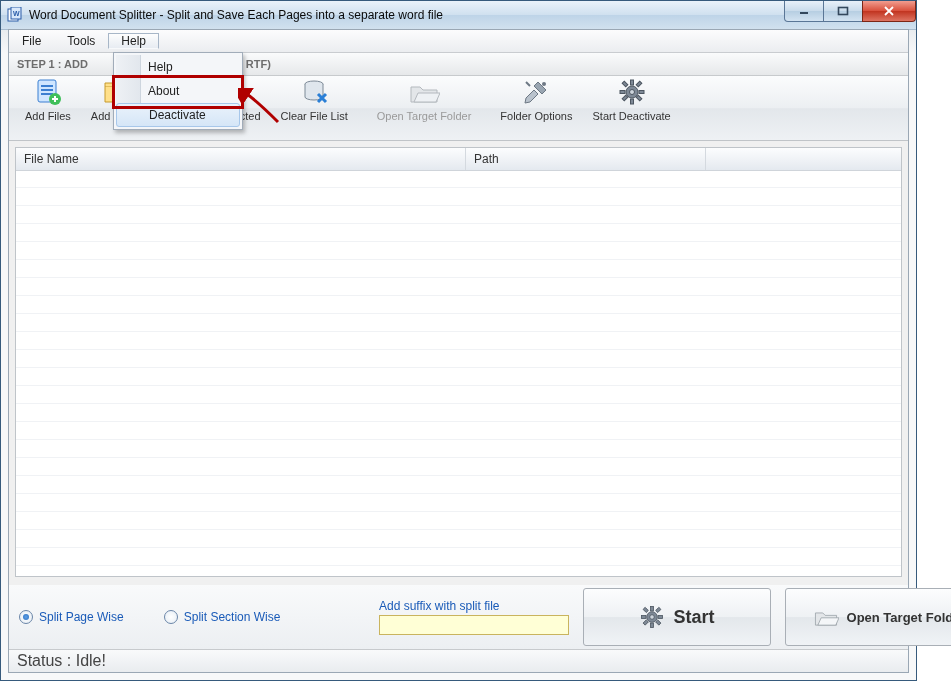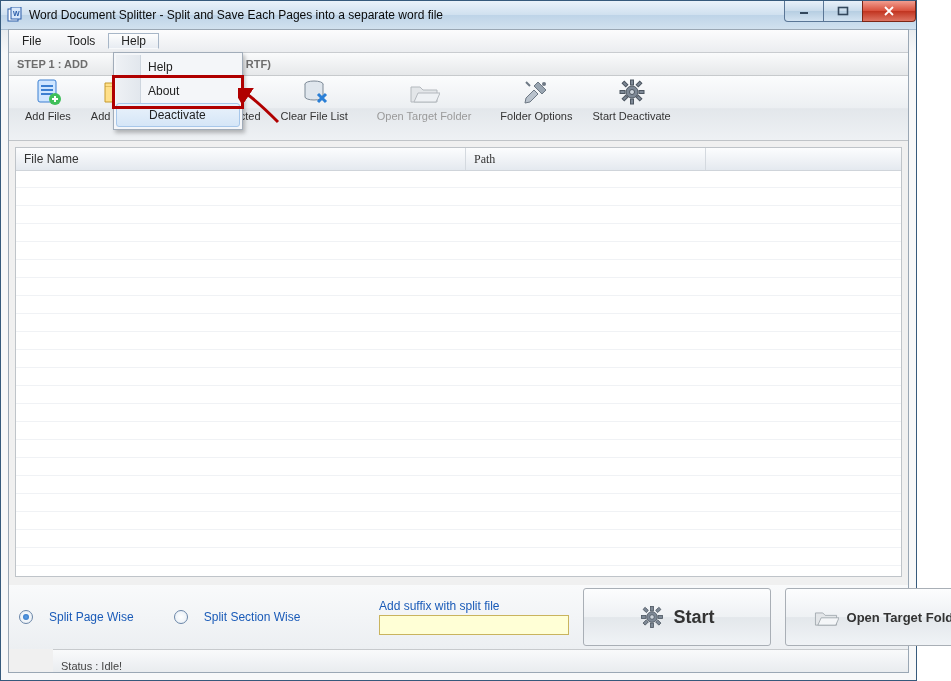--- a/index.html
+++ b/index.html
@@ -126,64 +126,63 @@
   .grid-header{
     height:22px;display:flex;align-items:stretch;
     background:linear-gradient(#fcfdfe,#eef1f5 60%,#e4e9ef);
     border-bottom:1px solid #cfd4da;font-size:12px;color:#333;
   }
   .gh-cell{
     display:flex;align-items:center;padding:0 8px;
     border-right:1px solid #d4d9df;box-sizing:border-box;
   }
   .gh-cell.fname{flex:0 0 450px;} 
-  .gh-cell.path{flex:0 0 240px;font-family:Liberation Serif, serif;}
+  .gh-cell.path{flex:0 0 240px;}
   .gh-cell.status{flex:1 1 auto;border-right:1px solid #d4d9df;}
   .gh-cell.tail{flex:0 0 30px;border-right:none;}
   .grid-body{position:absolute;top:22px;left:0;right:0;bottom:0;overflow:hidden;}
   .grid-row{height:17px;border-bottom:1px solid #f0f2f5;}
   
   .step2-header{
     height:22px;display:flex;align-items:center;padding:0 8px;
     font-weight:bold;color:var(--step-text);
     background:linear-gradient(#fafbfc,#e6e8ea);
     border-top:1px solid #c7cacd;border-bottom:1px solid #c7cacd;
     font-size:11px;
   }
   
   .cmd-row{
     height:64px;display:flex;align-items:center;
     padding:0 10px;gap:0;
     background:linear-gradient(#f9fafb,#eceff2);
   }
   .radios{display:flex;align-items:center;gap:40px;flex:0 0 340px;color:var(--blue-link);font-size:12px;}
-  .radio{display:flex;align-items:center;gap:16px;}
+  .radio{display:flex;align-items:center;gap:6px;}
   .radio-circle{width:12px;height:12px;border:1px solid #6b86a8;border-radius:50%;background:radial-gradient(#fff,#e4ecf4);display:flex;align-items:center;justify-content:center;}
   .radio-circle.checked::after{content:"";width:6px;height:6px;border-radius:50%;background:radial-gradient(#5fa0e8,#2a6fbf);}
   .suffix-field{display:flex;flex-direction:column;gap:2px;flex:0 0 190px;}
   .suffix-field label{color:var(--blue-link);font-size:12px;}
   .suffix-input{height:18px;border:1px solid #c9b45e;background:#ffffd6;}
   .bigbtn{
     height:48px;border:1px solid #a9afb6;border-radius:3px;
     background:linear-gradient(#fcfdfe,#eef1f4 50%,#e3e7eb 51%,#f0f3f6);
     display:flex;align-items:center;justify-content:center;gap:8px;
     font-size:18px;font-weight:bold;color:#333;
     padding:4px 18px;margin-left:14px;
     min-width:150px;
   }
   .bigbtn.otf{font-size:13px;font-weight:bold;min-width:170px;}
   .bigbtn .ico{width:26px;height:26px;}
   
   .cmd-sep{width:1px;height:44px;background:linear-gradient(transparent,#b7bcc2,transparent);margin:0 10px;}
   
   .statusbar{
     height:22px;border-top:1px solid #c7cacd;
-    display:flex;align-items:flex-end;padding:0 8px;font-size:11px;color:#444;
+    display:flex;align-items:center;padding:0 8px;font-size:16px;color:#444;
     background:linear-gradient(#f9fafb,#e9ecef);
-    margin-left:44px;
   }
 </style>
 </head>
 <body>
 
 <div class="window">
 
   <div class="titlebar">
     <span class="app-icon">
       <svg viewBox="0 0 16 16">

